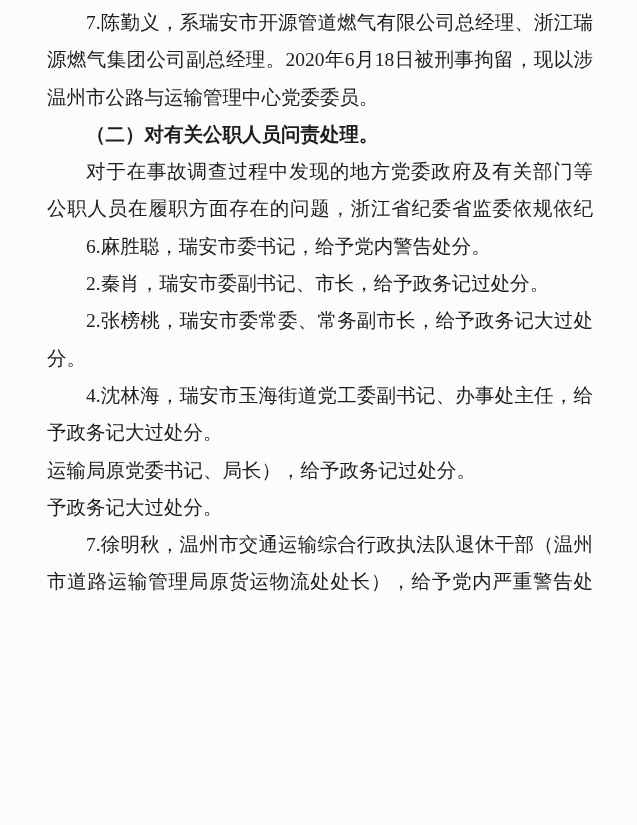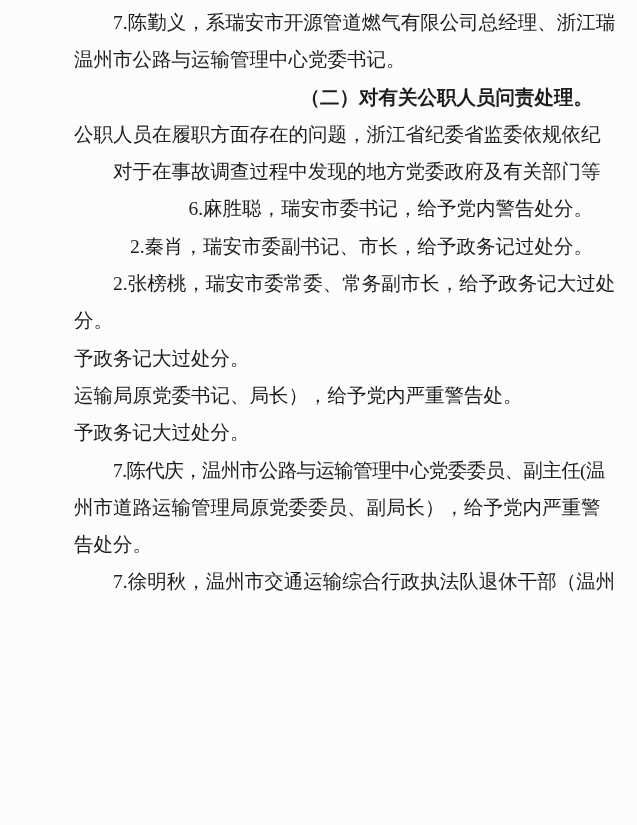--- a/index.html
+++ b/index.html
@@ -9,97 +9,94 @@
   body {
     width: 637px;
     height: 825px;
     overflow: hidden;
     background: #fcfcfc;
   }
   .page {
     box-sizing: border-box;
     width: 637px;
     height: 649px;
-    padding: 4px 44px 0 74px;
+    padding: 4px 44px 0 47px;
     background: #fcfcfc;
     font-family: "Liberation Serif", "DejaVu Serif", serif;
     font-size: 19.5px;
     line-height: 37.3px;
     color: #1d1d1d;
   }
   .para {
     margin: 0;
   }
   .line {
     height: 37.3px;
     white-space: nowrap;
     text-align: left;
   }
   .line.indent {
     text-indent: 2em;
-    text-align: right;
   }
   .line.fill {
     text-align: justify;
     text-align-last: justify;
   }
   .line.tight {
     letter-spacing: -0.6px;
   }
   .heading .line {
     font-weight: bold;
   }
 </style>
 </head>
 <body>
 
 <div class="page">
 
   <div class="para">
     <div class="line indent fill">7.陈勤义，系瑞安市开源管道燃气有限公司总经理、浙江瑞</div>
-    <div class="line">温州市公路与运输管理中心党委书记。</div>
+    <div class="line fill">源燃气集团公司副总经理。2020年6月18日被刑事拘留，现以涉</div>
+    <div class="line">温州市公路与运输管理中心党委委员。</div>
   </div>
 
   <div class="para heading">
     <div class="line indent">（二）对有关公职人员问责处理。</div>
   </div>
 
   <div class="para">
+    <div class="line indent fill">对于在事故调查过程中发现的地方党委政府及有关部门等</div>
     <div class="line fill">公职人员在履职方面存在的问题，浙江省纪委省监委依规依纪</div>
-    <div class="line indent fill">对于在事故调查过程中发现的地方党委政府及有关部门等</div>
   </div>
 
   <div class="para">
     <div class="line indent">6.麻胜聪，瑞安市委书记，给予党内警告处分。</div>
   </div>
 
   <div class="para">
     <div class="line indent">2.秦肖，瑞安市委副书记、市长，给予政务记过处分。</div>
   </div>
 
   <div class="para">
     <div class="line indent fill">2.张榜桃，瑞安市委常委、常务副市长，给予政务记大过处</div>
     <div class="line">分。</div>
   </div>
 
   <div class="para">
+    <div class="line indent fill">4.沈林海，瑞安市玉海街道党工委副书记、办事处主任，给</div>
     <div class="line">予政务记大过处分。</div>
   </div>
 
   <div class="para">
-    <div class="line">运输局原党委书记、局长），给予党内严重警告处。</div>
+    <div class="line">运输局原党委书记、局长），给予政务记过处分。</div>
   </div>
 
   <div class="para">
     <div class="line">予政务记大过处分。</div>
   </div>
 
-  <div class="para">
-    <div class="line indent tight">7.陈代庆，温州市公路与运输管理中心党委委员、副主任(温</div>
-    <div class="line fill">州市道路运输管理局原党委委员、副局长），给予党内严重警</div>
-    <div class="line">告处分。</div>
-  </div>
 
   <div class="para">
     <div class="line indent fill">7.徐明秋，温州市交通运输综合行政执法队退休干部（温州</div>
+    <div class="line fill">市道路运输管理局原货运物流处处长），给予党内严重警告处</div>
   </div>
 
 </div>
 
 </body></html>

